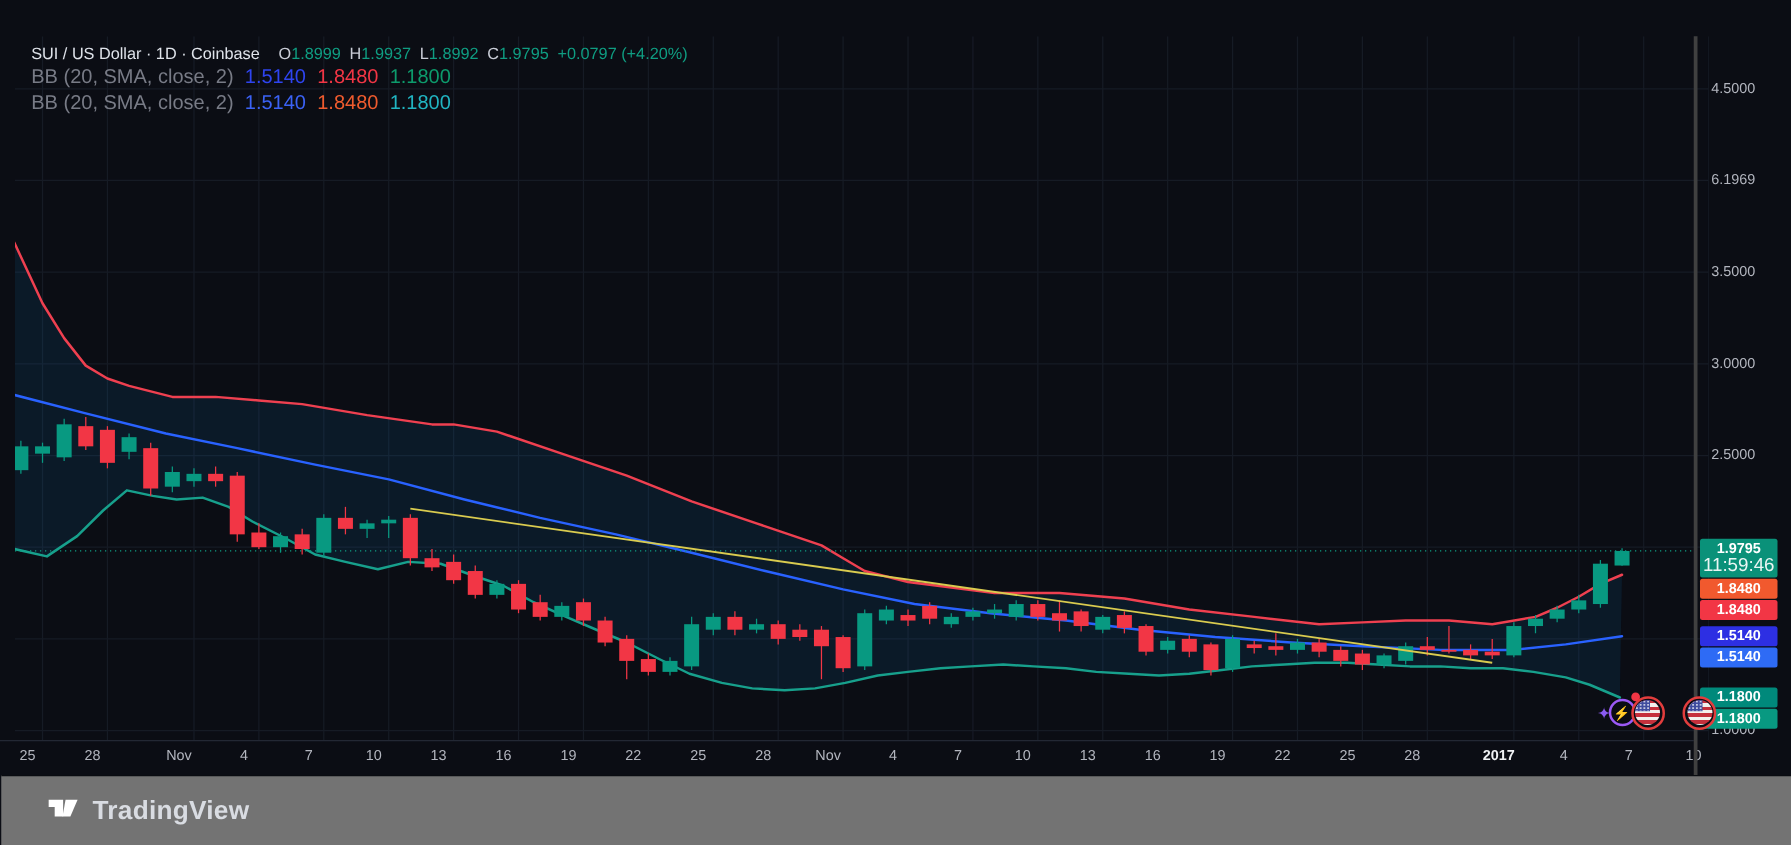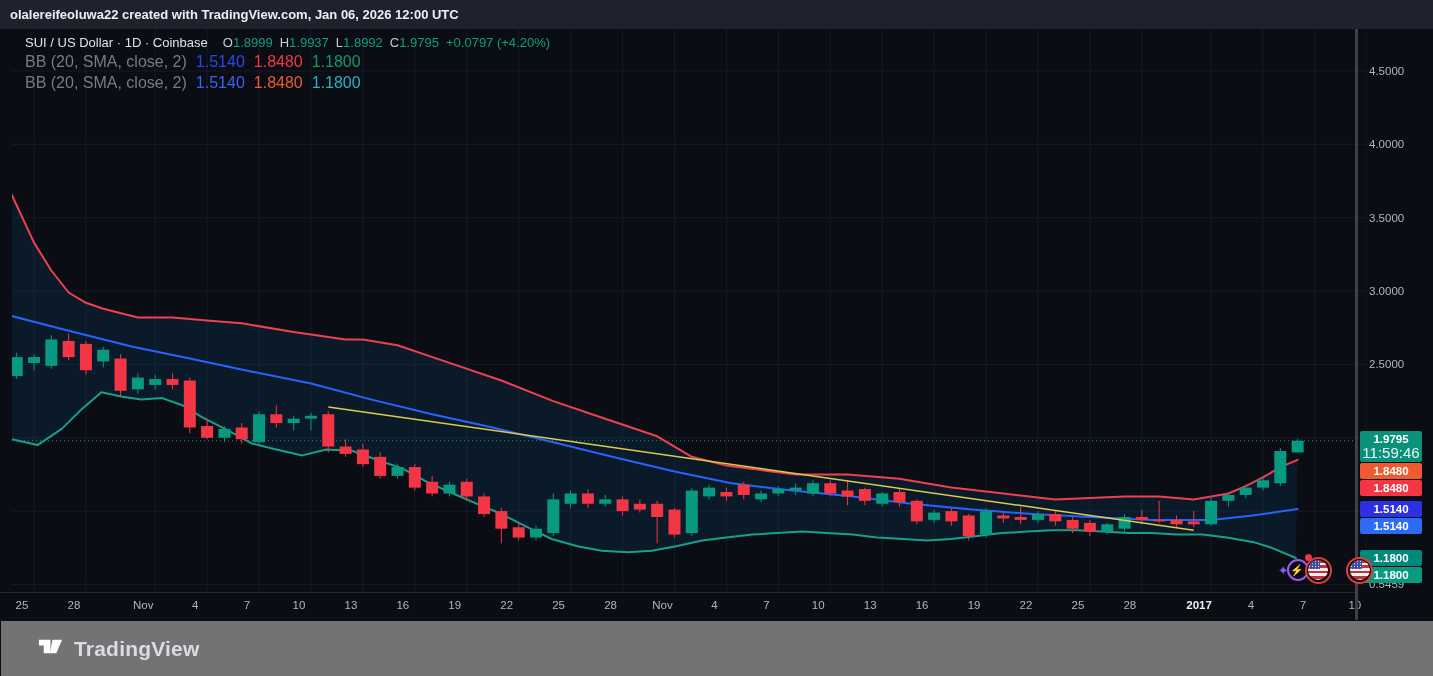--- a/index.html
+++ b/index.html
@@ -44,23 +44,20 @@
          display:flex;align-items:center;justify-content:center;font-size:11px;
          box-sizing:border-box;background:rgba(11,13,20,.55);}
   .sparkle{color:#8a5bf2;font-size:13px;line-height:13px;}
   .reddot{width:7px;height:7px;border-radius:50%;background:#f23645;}
 </style>
 </head>
 <body>
 
 <div class="stage">
 
-  <div class="topbar">
-    <span>olalereifeoluwa22 created with TradingView.com, Jan 06, 2026 12:00 UTC</span>
-  </div>
 
   <div class="chart">
     <svg id="chart-svg" width="1355" height="563">
         <g>
           <line x1="22.009999999999998" x2="22.009999999999998" y1="0" y2="563" stroke="#161b25"></line>
           <line x1="73.94" x2="73.94" y1="0" y2="563" stroke="#161b25"></line>
           <line x1="143.17999999999998" x2="143.17999999999998" y1="0" y2="563" stroke="#161b25"></line>
           <line x1="195.10999999999999" x2="195.10999999999999" y1="0" y2="563" stroke="#161b25"></line>
           <line x1="247.03999999999996" x2="247.03999999999996" y1="0" y2="563" stroke="#161b25"></line>
           <line x1="298.96999999999997" x2="298.96999999999997" y1="0" y2="563" stroke="#161b25"></line>
@@ -455,27 +452,27 @@
       <span class="xlabel" style="left: 1077.92px;">25</span>
       <span class="xlabel" style="left: 1129.85px;">28</span>
       <span class="xlabel major" style="left: 1199.09px;">2017</span>
       <span class="xlabel" style="left: 1251.02px;">4</span>
       <span class="xlabel" style="left: 1302.95px;">7</span>
       <span class="xlabel" style="left: 1354.88px;">10</span>
     </div>
 
   <div class="yaxis" id="yaxis">
       <span class="ylabel" style="top: 42px;">4.5000</span>
-      <span class="ylabel" style="top: 115.35px;">4.0000</span>
+      <span class="ylabel" style="top: 115.35px;">6.1969</span>
       <span class="ylabel" style="top: 188.7px;">3.5000</span>
       <span class="ylabel" style="top: 262.05px;">3.0000</span>
       <span class="ylabel" style="top: 335.4px;">2.5000</span>
       <span class="ylabel" style="top: 408.75px;">2.0000</span>
       <span class="ylabel" style="top: 482.1px;">1.5000</span>
-      <span class="ylabel" style="top: 555.45px;">0.5459</span>
+      <span class="ylabel" style="top: 555.45px;">1.0000</span>
       <div class="badge main" style="top: 401.757px; background: rgb(10, 145, 121);">1.9795<span class="sub">11:59:46</span></div>
       <div class="badge" style="top: 433.757px; background: rgb(241, 89, 46);">1.8480</div>
       <div class="badge" style="top: 450.757px; background: rgb(242, 54, 69);">1.8480</div>
       <div class="badge" style="top: 472.046px; background: rgb(45, 47, 227);">1.5140</div>
       <div class="badge" style="top: 489.046px; background: rgb(46, 107, 245);">1.5140</div>
       <div class="badge" style="top: 521.044px; background: rgb(0, 137, 123);">1.1800</div>
       <div class="badge" style="top: 538.044px; background: rgb(8, 153, 129);">1.1800</div>
     </div>
 
   <div class="footer">

